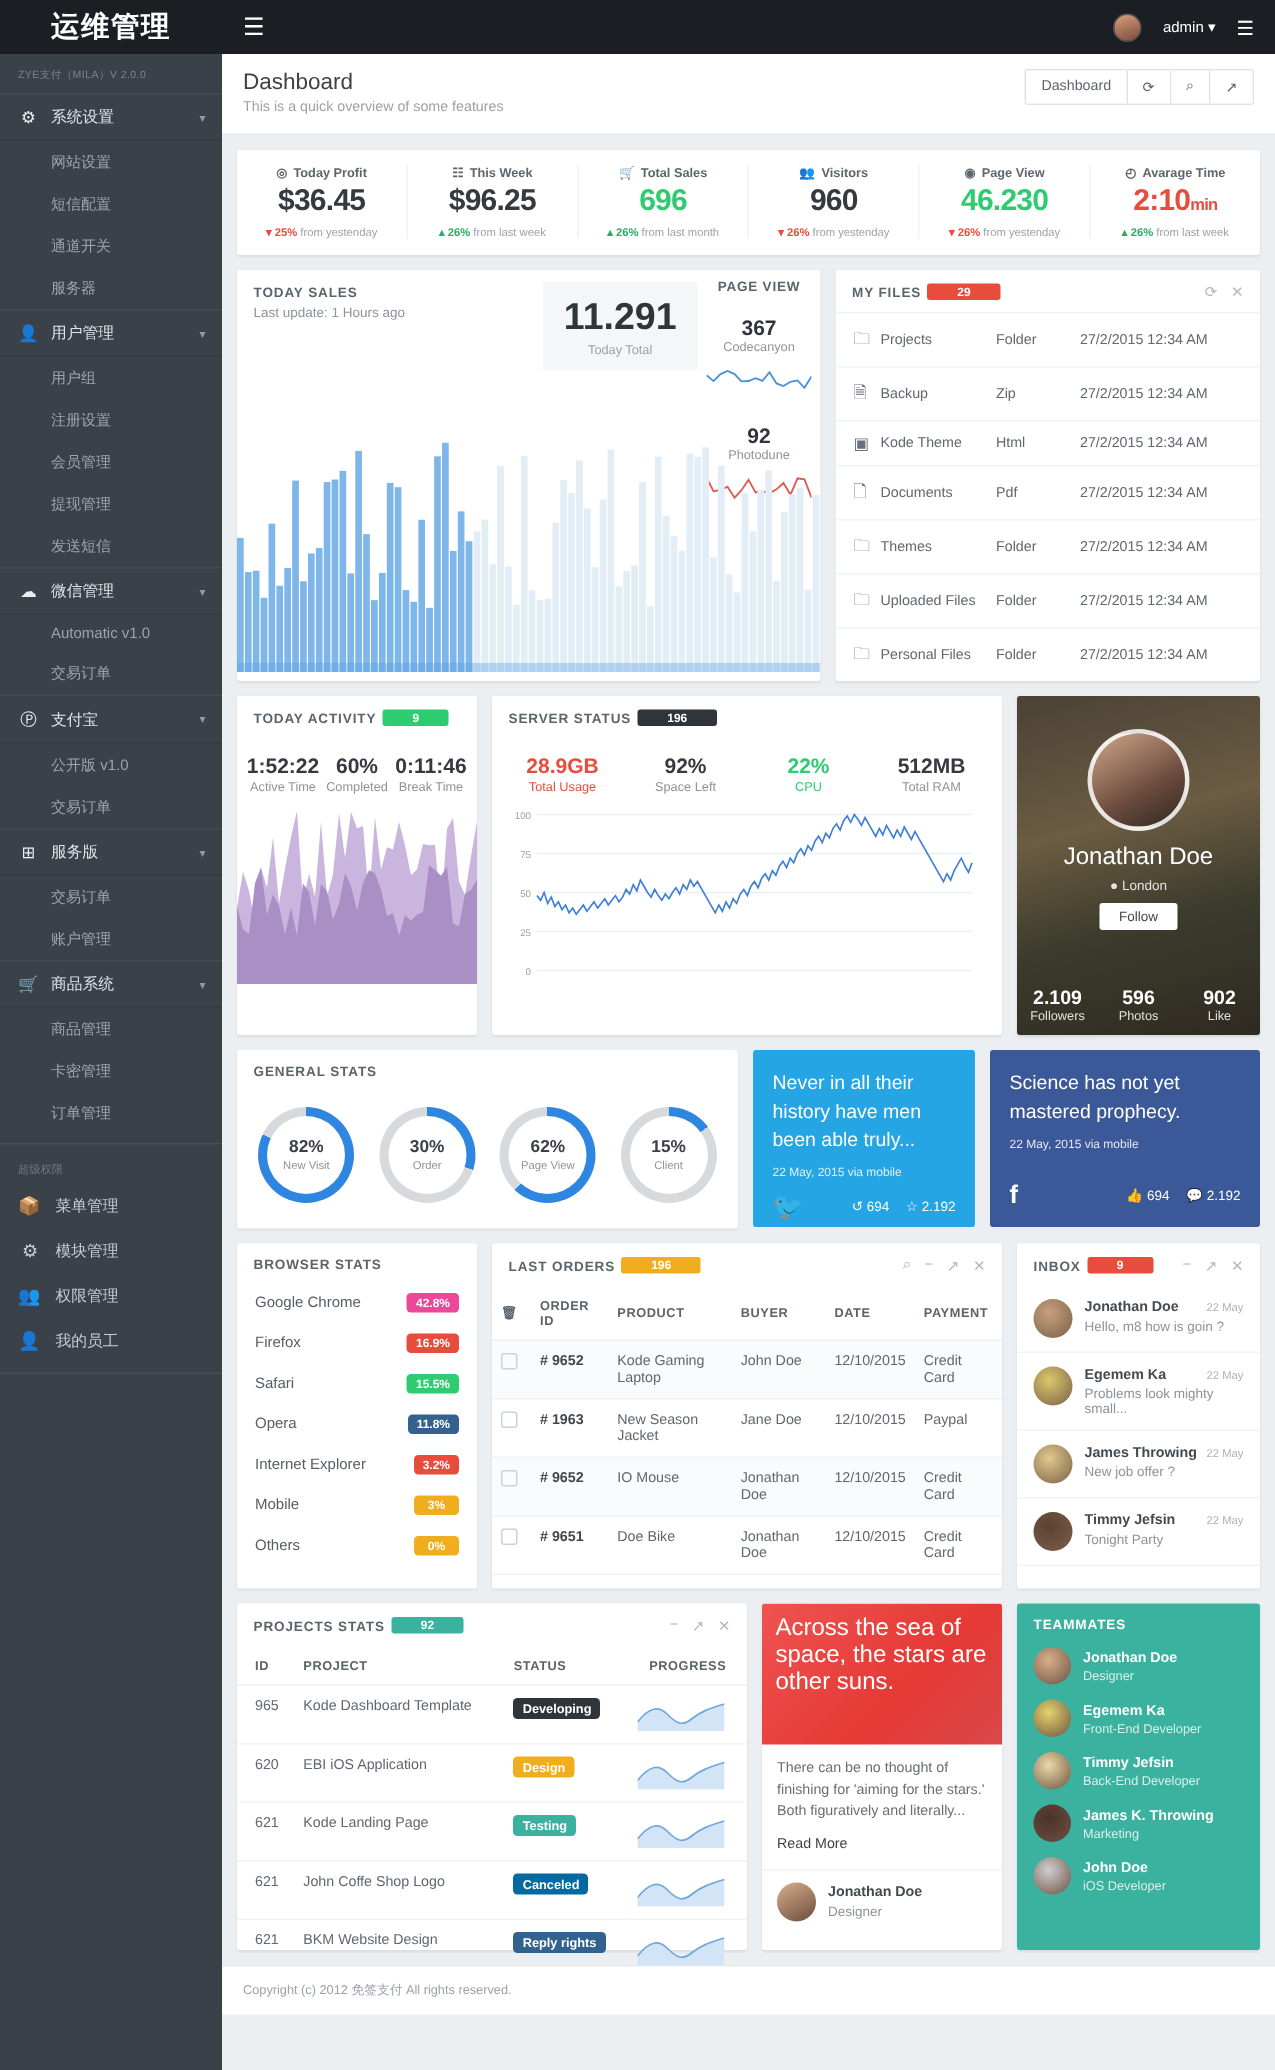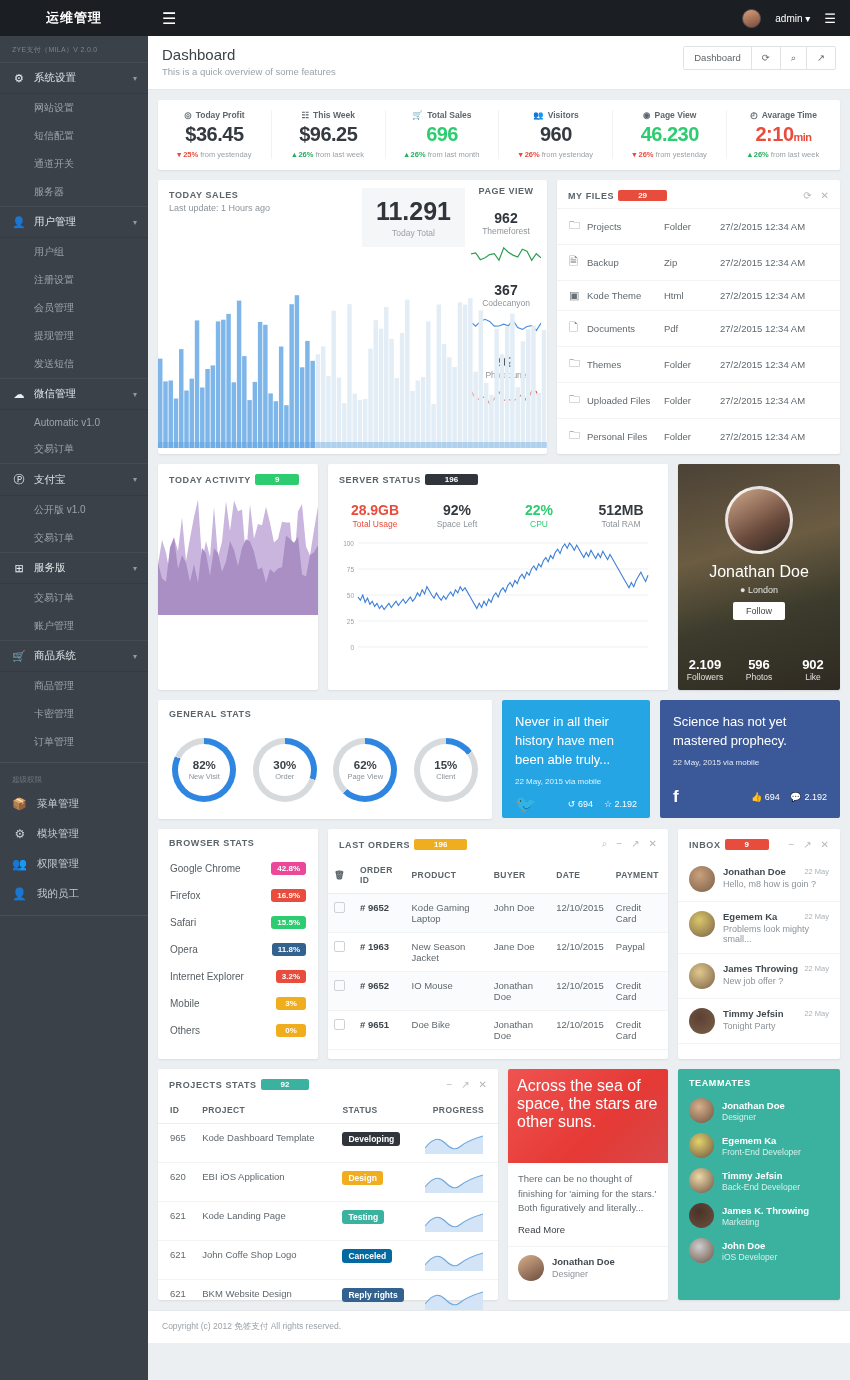--- a/index.html
+++ b/index.html
@@ -9,21 +9,21 @@
     background: #eceff1;
     font-size: 11px;
     color: #37474f;
     overflow: hidden;
   }
   .app { display: flex; width: 850px; height: 1380px; }
 
   
   .sidebar { width: 148px; background: #3a4149; flex: 0 0 148px; height: 1380px; overflow: hidden; }
   .brand { height: 36px; background: #1b1f24; display: flex; align-items: center; justify-content: center; }
-  .brand-text { color: #fff; font-size: 13px; font-weight: bold; letter-spacing: 1px; }
+  .brand-text { color: #fff; font-size: 19px; font-weight: bold; letter-spacing: 1px; }
   .side-version { color: #7a848e; font-size: 7px; padding: 9px 12px 7px; letter-spacing: .3px; }
   .nav-parent {
     display: flex; align-items: center; gap: 8px;
     padding: 8px 12px; color: #dfe3e6; font-size: 10.5px;
     border-bottom: 1px solid #343b42; border-top: 1px solid #434b53;
     cursor: pointer; position: relative;
   }
   .nav-parent .ico { width: 14px; text-align: center; font-size: 11px; color: #eceff1; flex: 0 0 14px; }
   .nav-parent .caret { position: absolute; right: 11px; color: #8e9aa4; font-size: 8px; }
   .nav-child {
@@ -348,29 +348,20 @@
               <div class="card-title">TODAY SALES</div>
               <div style="font-size:9px;color:#8c949a;margin-top:3px;">Last update: 1 Hours ago</div>
             </div>
             <div class="sales-topbox">
               <div class="sales-big">11.291</div>
               <div class="sales-small">Today Total</div>
             </div>
             <div class="pv-col">
               <div class="pv-title">PAGE VIEW</div>
               <div id="pv-items">
-                  <div class="pv-item">
-                    <div class="pv-num">962</div>
-                    <div class="pv-lbl">Themeforest</div>
-                    <div style="margin-top: 6px; display: flex; justify-content: center;">
-                      <svg width="70" height="26">
-                        <path d="M0.0 11.8 L4.7 10.8 L9.3 17.7 L14.0 15.7 L18.7 12.6 L23.3 11.6 L28.0 18.3 L32.7 5.8 L37.3 10.3 L42.0 13.1 L46.7 15.1 L51.3 7.3 L56.0 9.2 L60.7 18.3 L65.3 11.7 L70.0 15.8" fill="none" stroke="#2e9e52" stroke-width="1.2"></path>
-                      </svg>
-                    </div>
-                  </div>
                   <div class="pv-item">
                     <div class="pv-num">367</div>
                     <div class="pv-lbl">Codecanyon</div>
                     <div style="margin-top: 6px; display: flex; justify-content: center;">
                       <svg width="70" height="26">
                         <path d="M0.0 8.2 L4.7 12.1 L9.3 7.4 L14.0 5.3 L18.7 7.4 L23.3 12.2 L28.0 12.0 L32.7 10.1 L37.3 11.9 L42.0 6.2 L46.7 13.6 L51.3 15.4 L56.0 12.5 L60.7 11.6 L65.3 16.5 L70.0 9.0" fill="none" stroke="#4a90d9" stroke-width="1.2"></path>
                       </svg>
                     </div>
                   </div>
                   <div class="pv-item">
@@ -523,20 +514,34 @@
         </div>
       </div>
 
       <div class="row">
         <div class="card" style="flex:0 0 160px;overflow:hidden;">
           <div class="card-hd">
             <div>
               <span class="card-title">TODAY ACTIVITY</span><span class="badge" id="ta-badge" style="background: rgb(46, 204, 113);">9</span>
             </div>
           </div>
+          <div class="mini" id="ta-metrics">
+              <div>
+                <div class="mini-v" style="color: rgb(52, 58, 64);">1:52:22</div>
+                <div class="mini-l">Active Time</div>
+              </div>
+              <div>
+                <div class="mini-v" style="color: rgb(52, 58, 64);">60%</div>
+                <div class="mini-l">Completed</div>
+              </div>
+              <div>
+                <div class="mini-v" style="color: rgb(52, 58, 64);">0:11:46</div>
+                <div class="mini-l">Break Time</div>
+              </div>
+            </div>
           <div>
             <svg id="actchart" width="160" height="123" viewBox="0 0 160 123" preserveAspectRatio="none">
                 <path d="M0 123 L0.0 72.3 L4.0 48.1 L8.0 60.8 L12.0 82.8 L16.0 45.4 L20.0 58.9 L24.0 25.2 L28.0 69.3 L32.0 46.2 L36.0 25.1 L40.0 7.6 L44.0 68.9 L48.0 49.3 L52.0 64.9 L56.0 14.8 L60.0 64.9 L64.0 49.8 L68.0 9.2 L72.0 38.9 L76.0 8.4 L80.0 19.3 L84.0 17.5 L88.0 66.3 L92.0 11.9 L96.0 46.8 L100.0 31.9 L104.0 33.3 L108.0 14.8 L112.0 30.7 L116.0 50.5 L120.0 46.7 L124.0 29.7 L128.0 30.5 L132.0 30.4 L136.0 75.0 L140.0 19.5 L144.0 12.1 L148.0 54.6 L152.0 63.6 L156.0 38.0 L160.0 14.5 L160 123 Z" fill="#c9b5dd"></path>
                 <path d="M0 123 L0.0 70.9 L4.0 86.5 L8.0 89.8 L12.0 55.6 L16.0 45.3 L20.0 77.0 L24.0 63.1 L28.0 70.8 L32.0 89.8 L36.0 72.2 L40.0 90.8 L44.0 56.0 L48.0 61.6 L52.0 83.9 L56.0 56.3 L60.0 61.0 L64.0 80.1 L68.0 69.5 L72.0 49.1 L76.0 57.9 L80.0 74.2 L84.0 55.8 L88.0 47.2 L92.0 49.4 L96.0 59.8 L100.0 77.6 L104.0 75.6 L108.0 90.8 L112.0 77.1 L116.0 80.8 L120.0 76.6 L124.0 75.2 L128.0 43.6 L132.0 47.0 L136.0 50.8 L140.0 44.7 L144.0 82.6 L148.0 84.5 L152.0 62.9 L156.0 60.3 L160.0 53.3 L160 123 Z" fill="#a98fc4"></path>
               </svg>
           </div>
         </div>
 
         <div class="card" style="flex:1;overflow:hidden;">
           <div class="card-hd">

